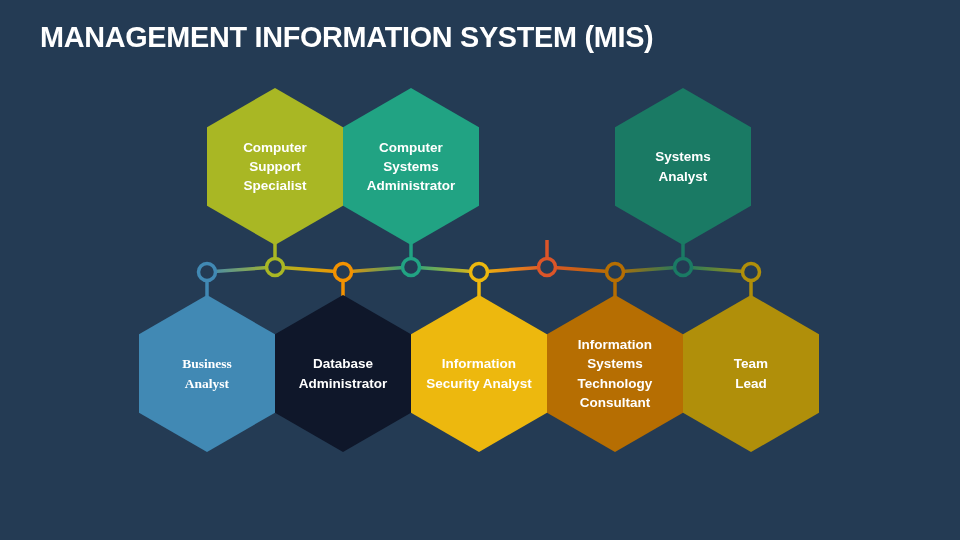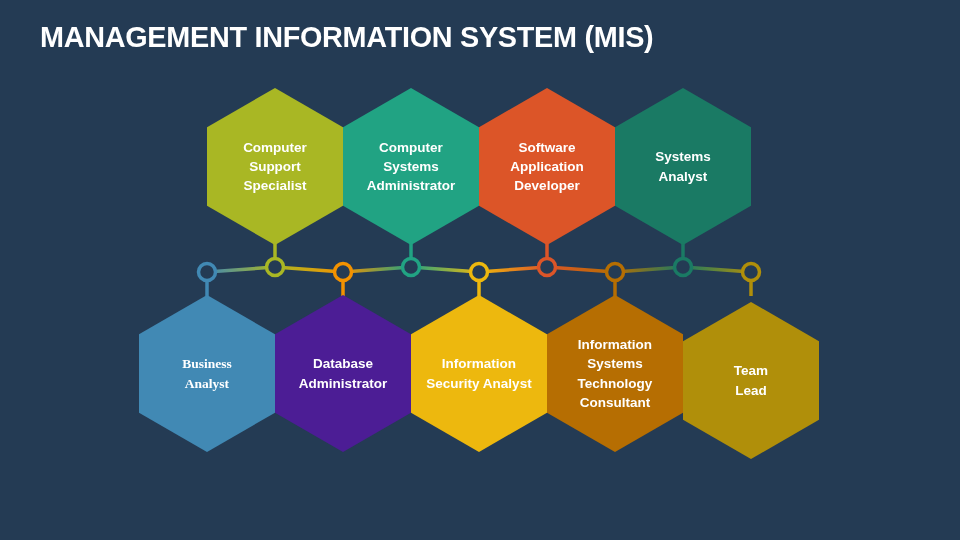--- a/index.html
+++ b/index.html
@@ -31,21 +31,21 @@
   
   .hx-t0 { left: 207px; top: 88px; }
   .hx-t1 { left: 343px; top: 88px; }
   .hx-t2 { left: 479px; top: 88px; }
   .hx-t3 { left: 615px; top: 88px; }
   
   .hx-b0 { left: 139px; top: 295px; }
   .hx-b1 { left: 275px; top: 295px; }
   .hx-b2 { left: 411px; top: 295px; }
   .hx-b3 { left: 547px; top: 295px; }
-  .hx-b4 { left: 683px; top: 302px; }
+  .hx-b4 { left: 683px; top: 295px; }
 </style>
 </head>
 <body>
 
 <div class="stage" style="background: rgb(36, 59, 84);">
 
   <div class="slide-title" style="color: rgb(255, 255, 255);">MANAGEMENT INFORMATION SYSTEM (MIS)</div>
 
   <svg class="connector" width="960" height="540" viewBox="0 0 960 540">
     <defs>
@@ -116,35 +116,30 @@
   <div class="hex hx-t0" style="background: rgb(169, 183, 36);">
     <div class="hex-label" style="color: rgb(255, 255, 255);">Computer
 Support
 Specialist</div>
   </div>
   <div class="hex hx-t1" style="background: rgb(33, 163, 131);">
     <div class="hex-label" style="color: rgb(255, 255, 255);">Computer
 Systems
 Administrator</div>
   </div>
-  <div class="hex hx-t2" style="background: rgb(220, 85, 40);">
-    <div class="hex-label" style="color: rgb(255, 255, 255);">Software
-Application
-Developer</div>
-  </div>
   <div class="hex hx-t3" style="background: rgb(26, 122, 100);">
     <div class="hex-label" style="color: rgb(255, 255, 255);">Systems
 Analyst</div>
   </div>
 
   <div class="hex hx-b0" style="background: rgb(65, 137, 180); font-family: Liberation Serif, serif;">
     <div class="hex-label" style="color: rgb(255, 255, 255);">Business
 Analyst</div>
   </div>
-  <div class="hex hx-b1" style="background: #4c1d95;">
+  <div class="hex hx-b1" style="background: #0f172a;">
     <div class="hex-label" style="color: rgb(255, 255, 255);">Database
 Administrator</div>
   </div>
   <div class="hex hx-b2" style="background: rgb(237, 184, 14);">
     <div class="hex-label" style="color: rgb(255, 255, 255);">Information
 Security Analyst</div>
   </div>
   <div class="hex hx-b3" style="background: rgb(182, 110, 2);">
     <div class="hex-label" style="color: rgb(255, 255, 255);">Information
 Systems

